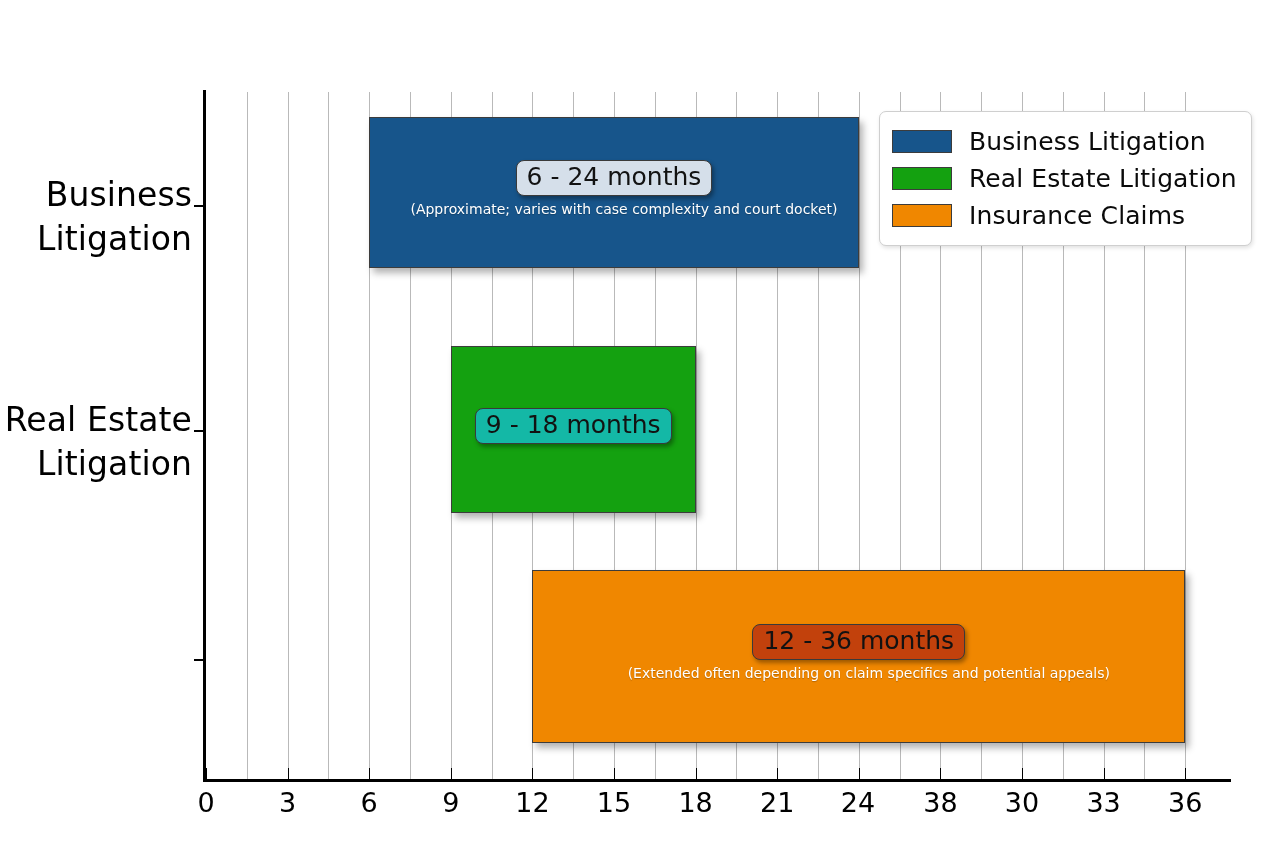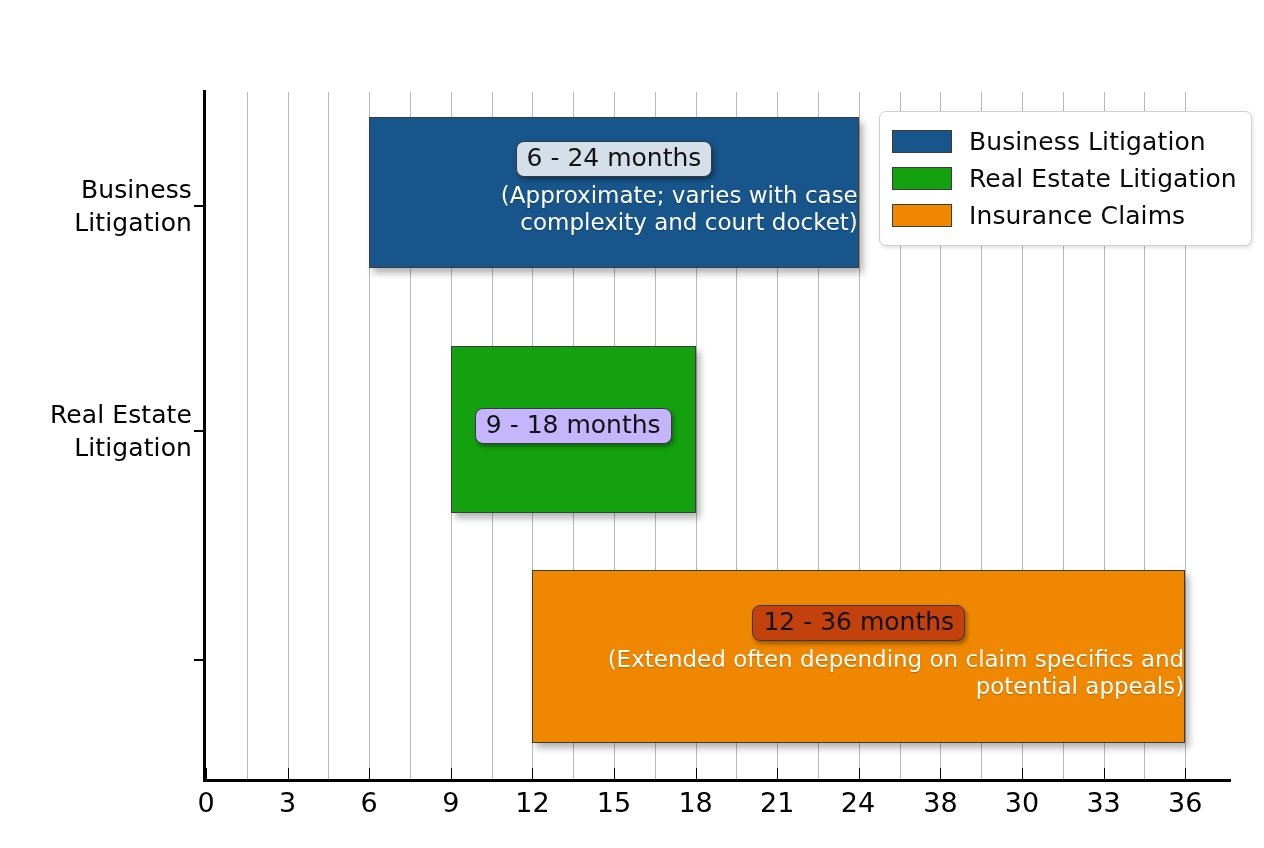--- a/index.html
+++ b/index.html
@@ -70,21 +70,21 @@
     width: 1px;
     height: 11px;
     background: #000000;
   }
 
   
   .y-label {
     position: absolute;
     right: 1072px;           
     text-align: right;
-    font-size: 25px;
+    font-size: 33px;
     color: #000000;
     line-height: 1.32;
     white-space: pre-line;
     letter-spacing: 0.1px;
   }
 
   
   .x-label {
     position: absolute;
     top: 787px;
@@ -121,21 +121,21 @@
     padding: 2px 10px 4px 10px;
     font-size: 25px;
     color: #121212;
     line-height: 1.12;
     box-shadow: 2px 3px 4px rgba(0,0,0,0.35);
     white-space: nowrap;
   }
 
   .bar-note {
     margin-top: 5px;
-    font-size: 23px;
+    font-size: 14px;
     color: #ffffff;
     text-align: right;
     line-height: 1.18;
     white-space: pre-line;
     text-shadow: 0 1px 1px rgba(0,0,0,0.25);
     margin-left: 20px;
   }
 
   
   #legend {
@@ -215,21 +215,21 @@
 
   <div class="bar" style="left: 369.2px; top: 117px; width: 489.6px; height: 151px; background: rgb(23, 85, 139);">
     <div class="bar-inner">
       <span class="bar-pill" style="background:#d5dfea;">6 - 24 months</span>
       <span class="bar-note">(Approximate; varies with case complexity and court docket)</span>
     </div>
   </div>
 
   <div class="bar" style="left: 450.8px; top: 346px; width: 244.8px; height: 167px; background: rgb(20, 161, 16);">
     <div class="bar-inner">
-      <span class="bar-pill" style="background:#c4b5fd;">9 - 18 months</span>
+      <span class="bar-pill" style="background:#14b8a6;">9 - 18 months</span>
     </div>
   </div>
 
   <div class="bar" style="left: 532.4px; top: 570px; width: 652.8px; height: 173px; background: rgb(240, 135, 0);">
     <div class="bar-inner">
       <span class="bar-pill" style="background:#c2410c;">12 - 36 months</span>
       <span class="bar-note">(Extended often depending on claim specifics and potential appeals)</span>
     </div>
   </div>
 

